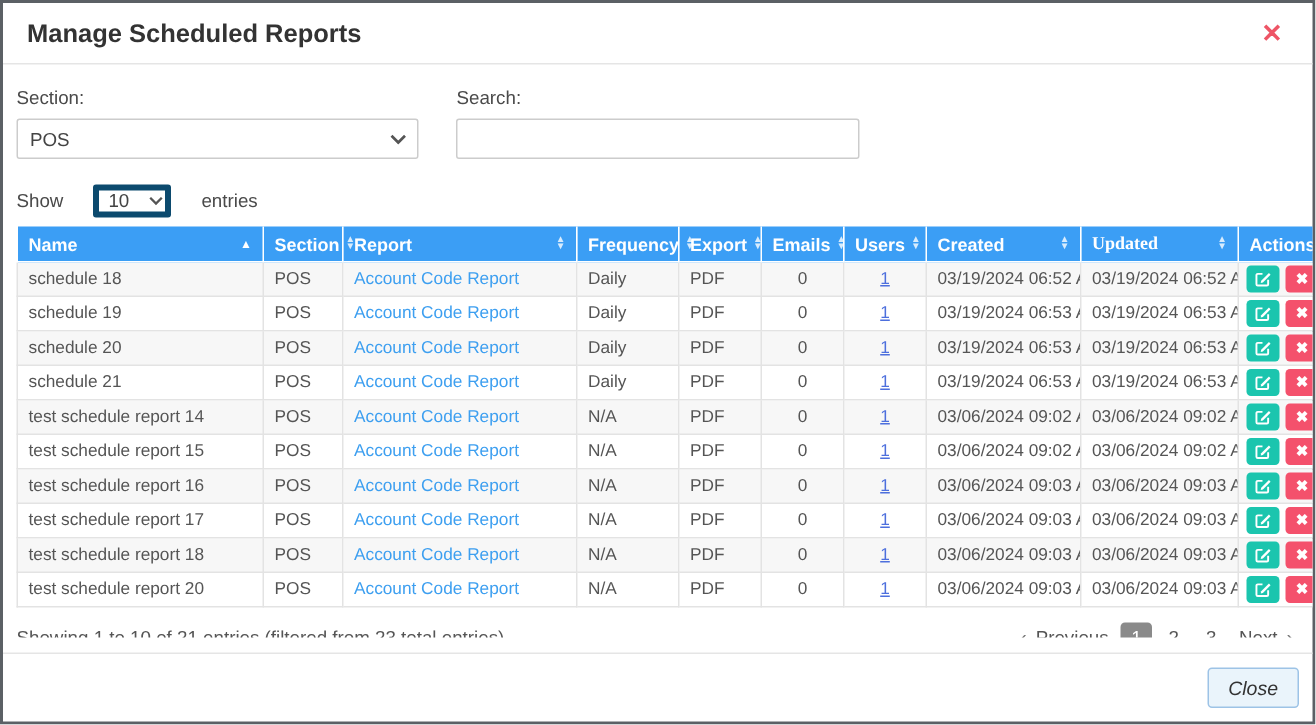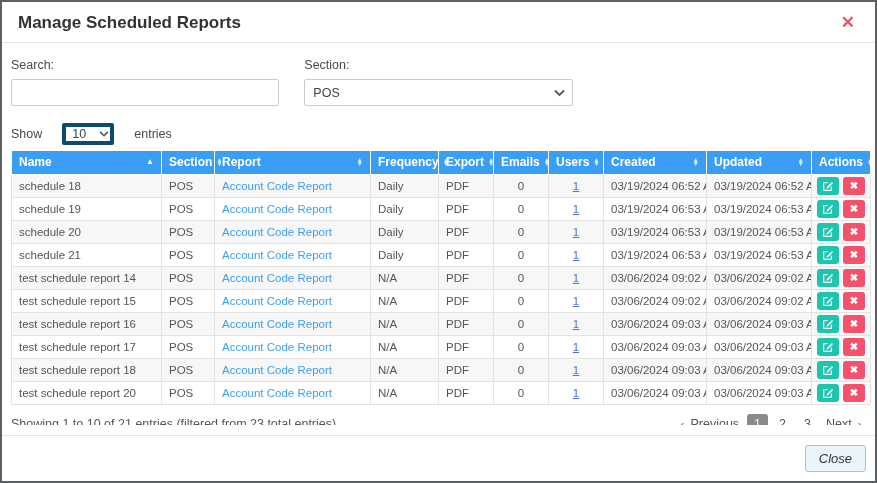--- a/index.html
+++ b/index.html
@@ -117,53 +117,53 @@
 
   <div class="modal-header">
     <div class="modal-title">Manage Scheduled Reports</div>
     <button class="close-x">✕</button>
   </div>
 
   <div class="modal-body">
 
     <div class="filters">
       <div class="filter">
-        <label>Search:</label>
-        <input type="text" value="" style="">
-      </div>
-      <div class="filter">
         <label>Section:</label>
         <div class="select-wrap">
           <select>
             <option>POS</option>
           </select>
           <svg class="chevron" width="11" height="7" viewBox="0 0 11 7">
               <polyline points="1,1 5.5,5.5 10,1" fill="none" stroke="#555" stroke-width="1.8"></polyline>
             </svg>
         </div>
+      </div>
+      <div class="filter">
+        <label>Search:</label>
+        <input type="text" value="" style="">
       </div>
     </div>
 
     <div class="length-row">
       <span>Show</span>
       <span class="length-select-wrap">
         <select>
           <option>10</option>
         </select>
         <svg class="chevron" width="10" height="6" viewBox="0 0 11 7">
             <polyline points="1,1 5.5,5.5 10,1" fill="none" stroke="#555" stroke-width="1.8"></polyline>
           </svg>
       </span>
       <span>entries</span>
     </div>
 
     <table>
       <thead>
           <tr>
-            <th style="width: 150px;">
+            <th style="width: 164px;">
               <span class="th-inner">
                 <span>Name</span>
                 <span class="sort-asc">▲</span>
               </span>
             </th>
             <th style="width: 53px;">
               <span class="th-inner">
                 <span>Section</span>
                 <span class="sort-both">
                   <span>▲</span>
@@ -218,21 +218,21 @@
             </th>
             <th style="width: 103px;">
               <span class="th-inner">
                 <span>Created</span>
                 <span class="sort-both">
                   <span>▲</span>
                   <span>▼</span>
                 </span>
               </span>
             </th>
-            <th style="width: 105px;">
+            <th style="width: 105px; font-family: Liberation Serif, serif;">
               <span class="th-inner">
                 <span>Updated</span>
                 <span class="sort-both">
                   <span>▲</span>
                   <span>▼</span>
                 </span>
               </span>
             </th>
             <th style="width: 59px;">
               <span class="th-inner">

